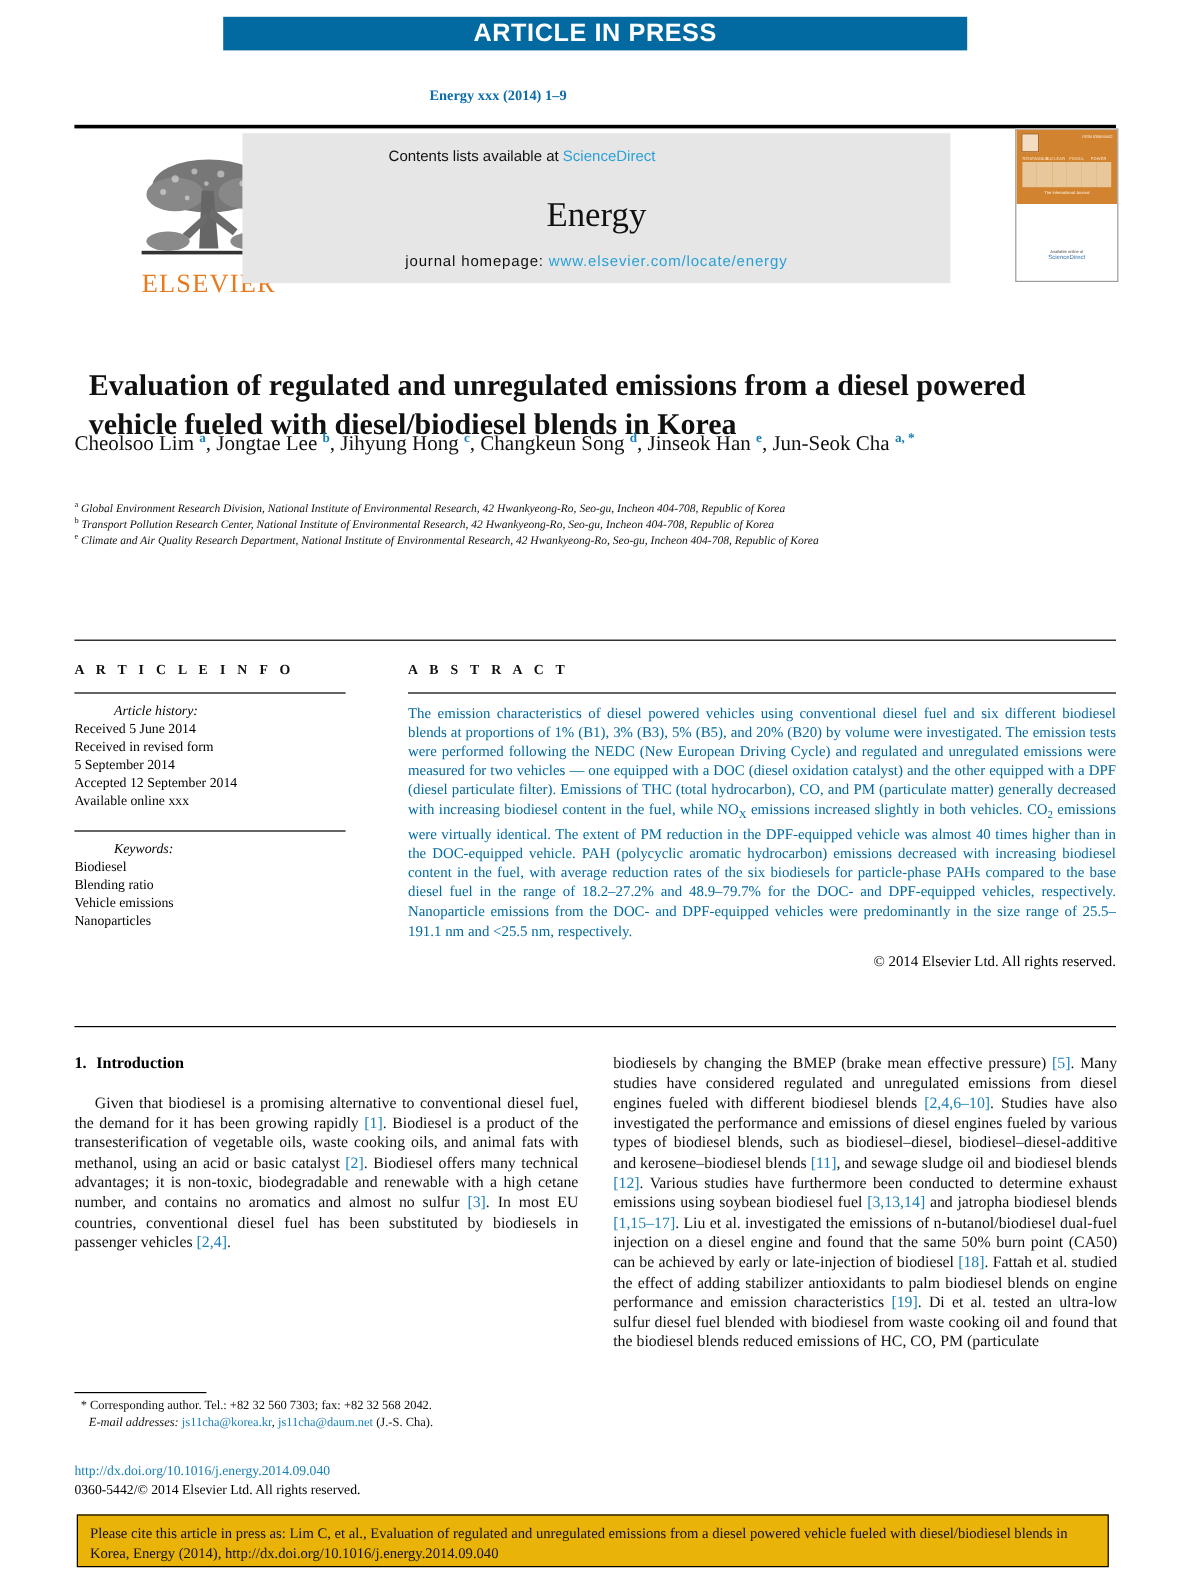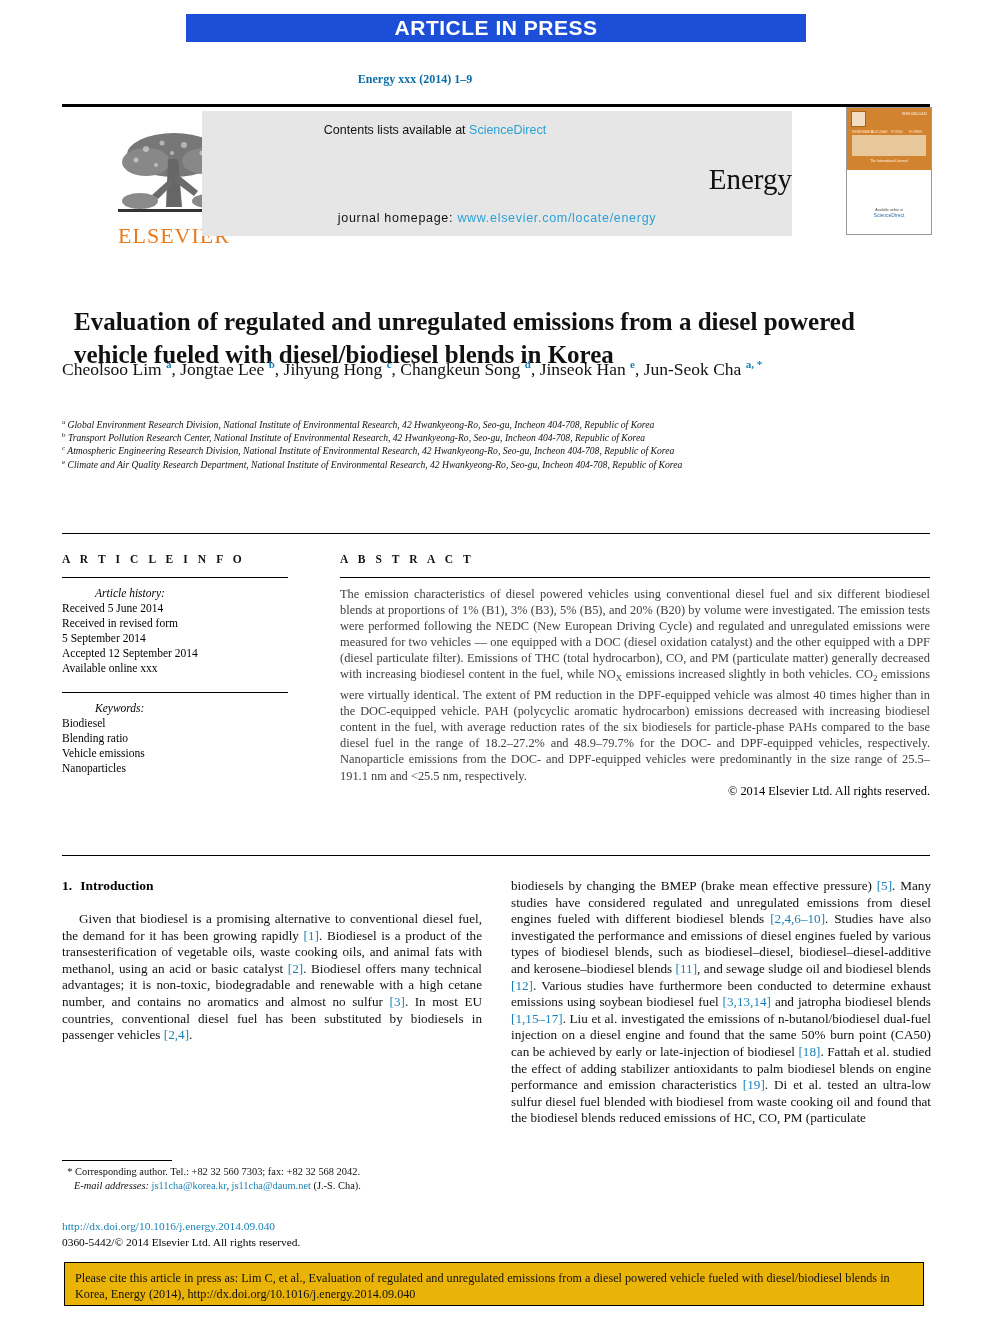--- a/index.html
+++ b/index.html
@@ -16,21 +16,21 @@
     overflow: hidden;
   }
 
   
   .press-banner {
     position: absolute;
     left: 186px;
     top: 14px;
     width: 620px;
     height: 28px;
-    background: #1d4ed8;
+    background: #0369a1;
     color: #ffffff;
     font-family: "Liberation Sans", sans-serif;
     font-weight: bold;
     font-size: 21px;
     letter-spacing: 0.5px;
     text-align: center;
     line-height: 28px;
   }
 
   
@@ -100,21 +100,21 @@
     font-size: 12.5px;
     color: #111;
   }
   .contents-line .sd {
     color: #2aa1d6;
   }
   .journal-name {
     position: absolute;
     left: 0; top: 52px;
     width: 590px;
-    text-align: right;
+    text-align: center;
     font-family: "Liberation Serif", serif;
     font-size: 29px;
     color: #111;
   }
   .homepage-line {
     position: absolute;
     left: 0; top: 100px;
     width: 590px;
     text-align: center;
     font-family: "Liberation Sans", sans-serif;
@@ -292,24 +292,25 @@
   .abstract-col {
     position: absolute;
     left: 340px;
     top: 553px;
     width: 590px;
   }
   .abstract-body {
     font-size: 12.4px;
     line-height: 16.1px;
     text-align: justify;
-    color: #404040;
+    color: #0369a1;
   }
   .abstract-body sub { font-size: 9px; }
   .copyright-line {
+    margin-top: 10px;
     text-align: right;
     font-size: 12.4px;
   }
 
   
   .col-left {
     position: absolute;
     left: 62px;
     top: 878px;
     width: 420px;
@@ -457,21 +458,20 @@
 
 <h1 class="title">Evaluation of regulated and unregulated emissions from a diesel powered vehicle fueled with diesel/biodiesel blends in Korea</h1>
 
 <div class="authors">
   <span><span>Cheolsoo Lim</span> <sup>a</sup>, </span><span><span>Jongtae Lee</span> <sup>b</sup>, </span><span><span>Jihyung Hong</span> <sup>c</sup>, </span><span><span>Changkeun Song</span> <sup>d</sup>, </span><span><span>Jinseok Han</span> <sup>e</sup>, </span><span><span>Jun-Seok Cha</span> <sup>a, *</sup></span>
 </div>
 
 <div class="affiliations">
   <div><sup>a</sup> <span>Global Environment Research Division, National Institute of Environmental Research, 42 Hwankyeong-Ro, Seo-gu, Incheon 404-708, Republic of Korea</span></div>
   <div><sup>b</sup> <span>Transport Pollution Research Center, National Institute of Environmental Research, 42 Hwankyeong-Ro, Seo-gu, Incheon 404-708, Republic of Korea</span></div>
-  <div><sup>c</sup> <span>Atmospheric Engineering Research Division, National Institute of Environmental Research, 42 Hwankyeong-Ro, Seo-gu, Incheon 404-708, Republic of Korea</span></div>
   <div><sup>e</sup> <span>Climate and Air Quality Research Department, National Institute of Environmental Research, 42 Hwankyeong-Ro, Seo-gu, Incheon 404-708, Republic of Korea</span></div>
 </div>
 
 <div class="band-rule-top"></div>
 
 <div class="info-col">
   <div class="sec-head">A R T I C L E   I N F O</div>
   <div class="hr-thin"></div>
   <div class="hist-label">Article history:</div>
   <div class="hist-line">Received 5 June 2014</div>

